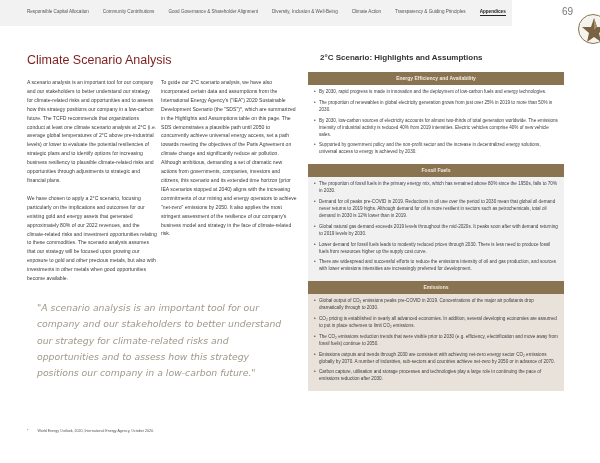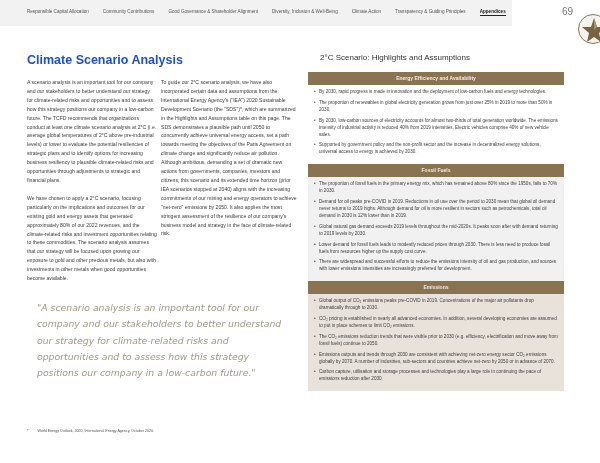--- a/index.html
+++ b/index.html
@@ -6,31 +6,31 @@
   html, body { width: 600px; height: 463px; background: #ffffff; overflow: hidden; }
   body { font-family: "Liberation Sans", sans-serif; color: #3a3a3a; position: relative; }
 
   .topbar { position: absolute; left: 0; top: 0; width: 512px; height: 26px; background: #f2f2f2; }
   .nav { position: absolute; left: 27px; top: 9px; display: flex; gap: 0; font-size: 4.6px; color: #555; }
   .nav span { margin-right: 14px; white-space: nowrap; }
   .nav span.active { color: #222; font-weight: bold; border-bottom: 1px solid #222; padding-bottom: 1px; }
   .pagenum { position: absolute; left: 562px; top: 6px; font-size: 10px; color: #777; }
   .star-badge { position: absolute; left: 578px; top: 14px; width: 30px; height: 30px; border-radius: 50%; background: #f5f3ee; border: 1px solid #8c7452; overflow: hidden; }
 
-  .title-left { position: absolute; left: 27px; top: 53px; font-size: 12.5px; font-weight: bold; color: #1d4ed8; }
+  .title-left { position: absolute; left: 27px; top: 53px; font-size: 12.5px; font-weight: normal; color: #7f1d1d; }
   .col { position: absolute; font-size: 5.1px; line-height: 8.9px; color: #3a3a3a; }
   .col p { margin-bottom: 9px; }
   .col1 { left: 27px; top: 78px; width: 130px; }
   .col2 { left: 161px; top: 78px; width: 137px; }
 
   .quote { position: absolute; left: 37px; top: 300px; width: 250px; font-size: 9.3px; line-height: 16.3px; font-style: italic; color: #a09888; font-family: "DejaVu Sans", sans-serif; font-weight: normal; }
   .footnote { position: absolute; left: 27px; top: 429px; font-size: 3.6px; color: #555; }
   .footnote .mark { margin-right: 8px; }
 
-  .title-right { position: absolute; left: 312px; top: 53px; font-size: 8px; font-weight: normal; color: #333; padding-left: 8px; }
+  .title-right { position: absolute; left: 312px; top: 53px; font-size: 8px; font-weight: bold; color: #333; padding-left: 8px; }
   .table { position: absolute; left: 308px; top: 72px; width: 256px; }
   .sec-head { background: #8a7350; color: #f3ece0; font-size: 5px; text-align: center; height: 13px; line-height: 13px; font-weight: bold; }
   .sec-body { padding: 4px 6px 4px 6px; font-size: 4.6px; line-height: 6.9px; color: #3d3d3d; }
   .sec-body.white { background: #ffffff; }
   .sec-body.grey { background: #f1f1f1; }
   .sec-body.beige { background: #e8e2db; }
   .sec-body li { list-style: none; position: relative; padding-left: 5px; margin-bottom: 4px; }
   .sec-body li::before { content: "•"; position: absolute; left: 0; top: 0; }
 </style>
 </head>

